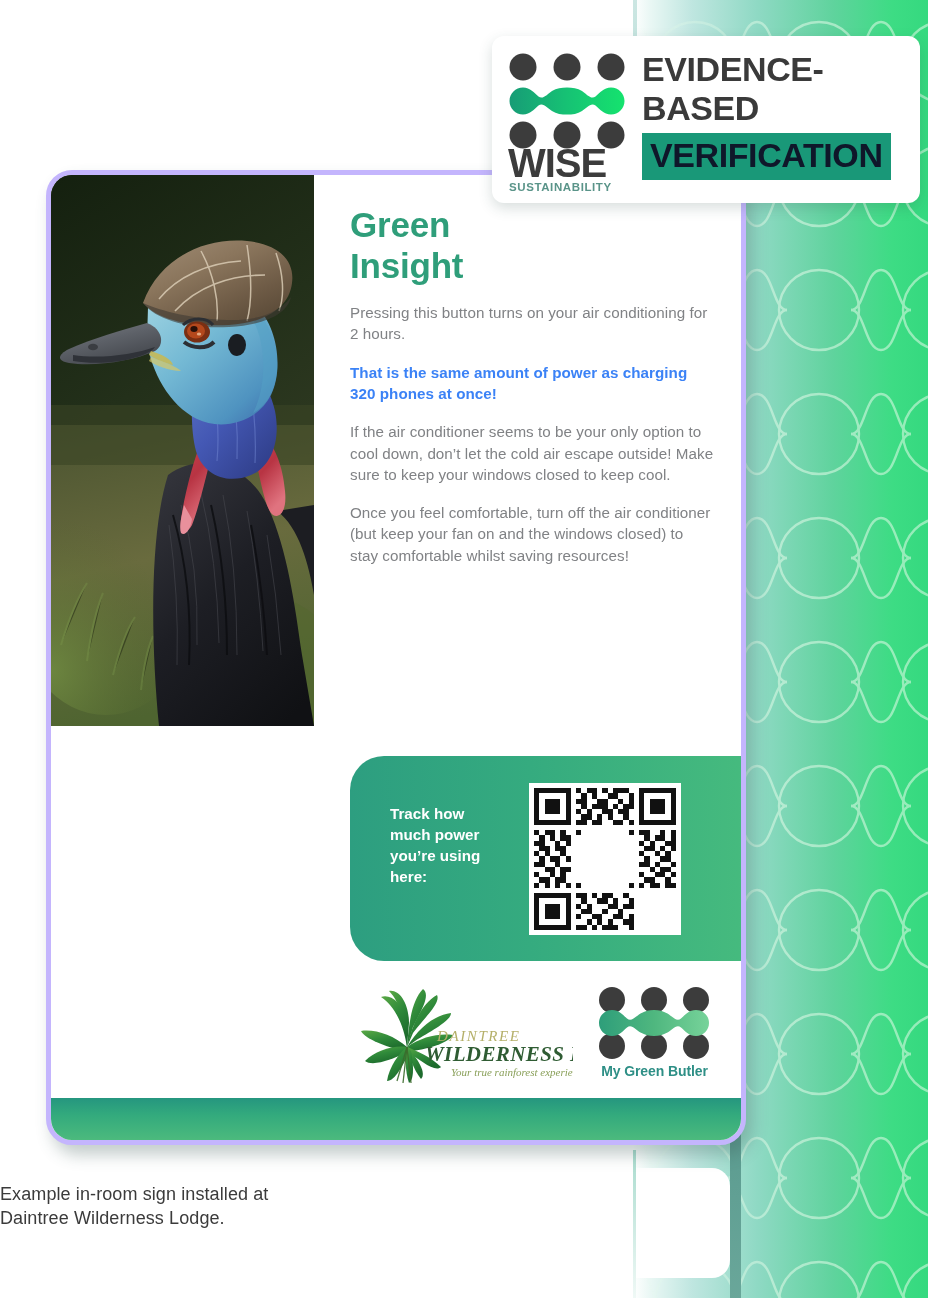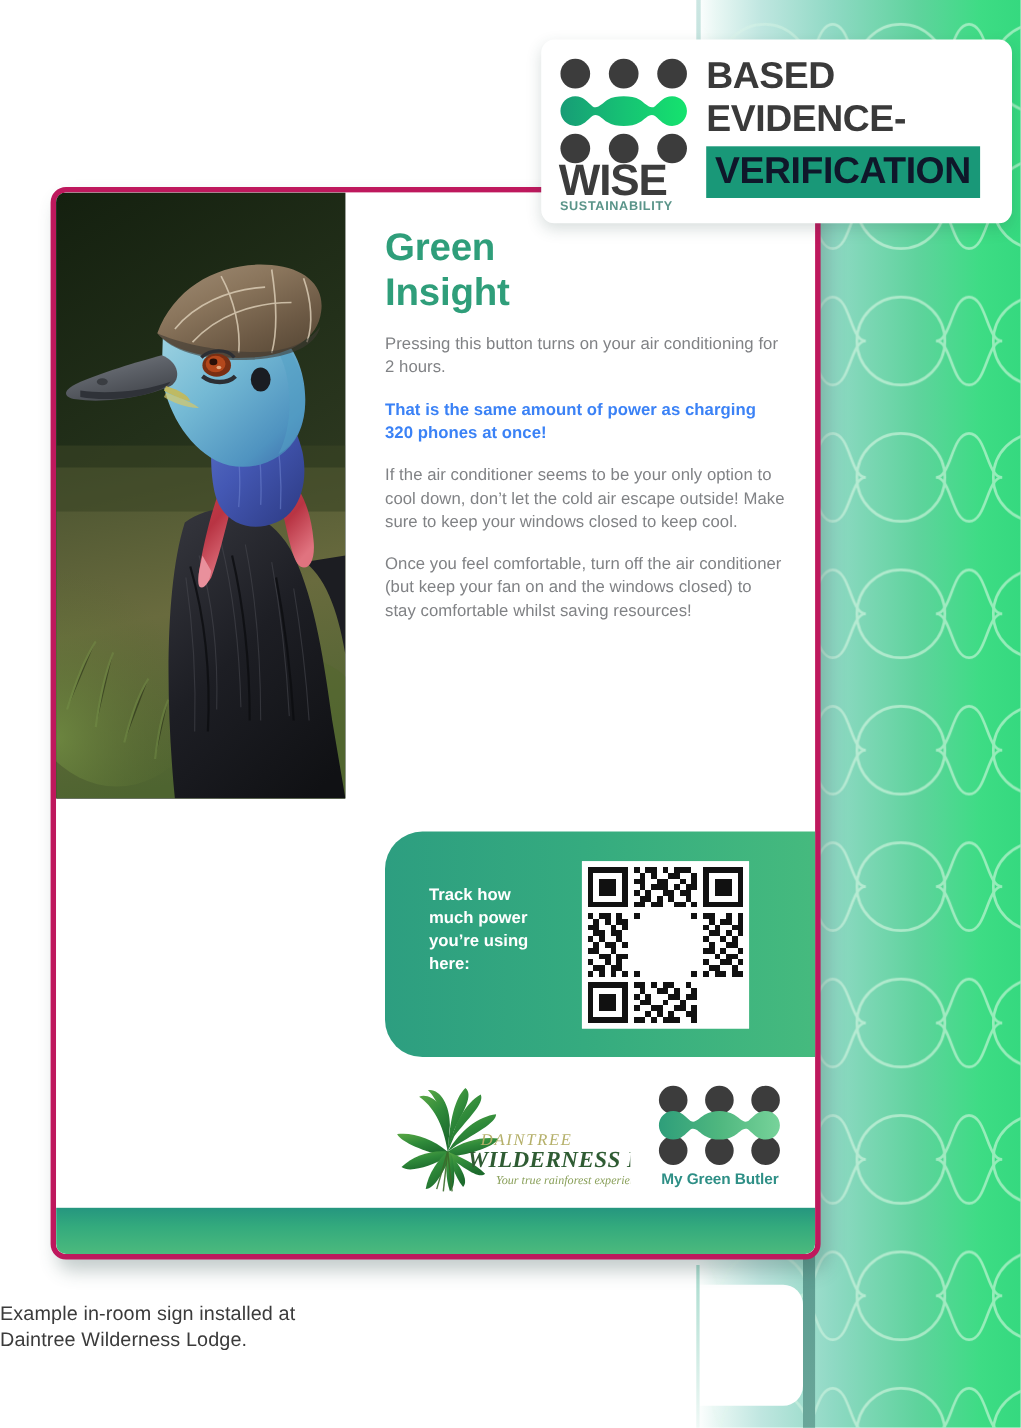--- a/index.html
+++ b/index.html
@@ -40,22 +40,22 @@
   }
   #bg-line-v{
     position:absolute;left:633px;top:1150px;width:3px;height:148px;z-index:3;
     background:linear-gradient(180deg,#9fd7c8 0%,#eef8f5 100%);opacity:.9;
   }
 
   
   #card{
     position:absolute;left:46px;top:170px;width:700px;height:975px;z-index:4;
     background:#ffffff;
-    border:5px solid #be185d;
-    border-radius:14px;
+    border:5px solid #c4b5fd;
+    border-radius:26px;
     box-sizing:border-box;
     box-shadow:6px 10px 16px rgba(60,90,85,.30);
     overflow:hidden;
   }
   #card-inner{position:absolute;left:0;top:0;right:0;bottom:0;background:#fff;}
   #card-footbar{
     position:absolute;left:0;right:0;bottom:0;height:42px;
     background:linear-gradient(180deg,#25967f 0%,#33aa7d 40%,#4cba7d 100%);
   }
 
@@ -566,17 +566,17 @@
                C 37 49 41.5 43 46 40 C 50.5 37 55.5 36.5 61 36.5 C 66.5 36.5 71.5 37 76 40
                C 80.5 43 85 49 89.5 45.5 C 94 42 97.5 36.5 105 36.5 C 112.5 36.5 118.5 42.5 118.5 50
                C 118.5 57.5 112.5 63.5 105 63.5 C 97.5 63.5 94 58 89.5 54.5
                C 85 51 80.5 57 76 60 C 71.5 63 66.5 63.5 61 63.5 C 55.5 63.5 50.5 63 46 60
                C 41.5 57 37 51 32.5 54.5 C 28 58 24.5 63.5 17 63.5 C 9.5 63.5 3.5 57.5 3.5 50 Z" fill="url(#wiseG)"></path>
       <text x="2" y="126" font-family="'Liberation Sans',sans-serif" font-size="40" font-weight="700" letter-spacing="-1" fill="#3c3c3c">WISE</text>
       <text x="3" y="140" font-family="'Liberation Sans',sans-serif" font-size="11.5" font-weight="700" letter-spacing="0.6" fill="#5a9489">SUSTAINABILITY</text>
     </svg>
   </div>
   <div id="badge-text">
+    <div class="bt-line">EVIDENCE-</div>
     <div class="bt-line">BASED</div>
-    <div class="bt-line">EVIDENCE-</div>
     <div id="verification">VERIFICATION</div>
   </div>
 </div>
 
 </body></html>

